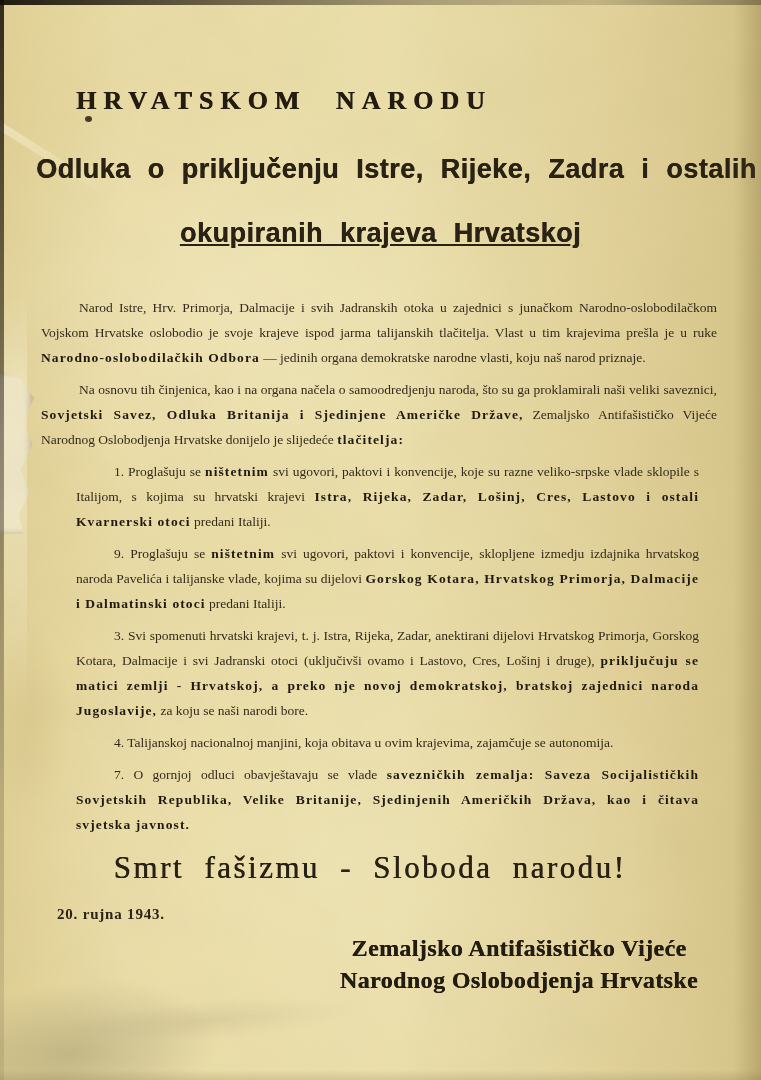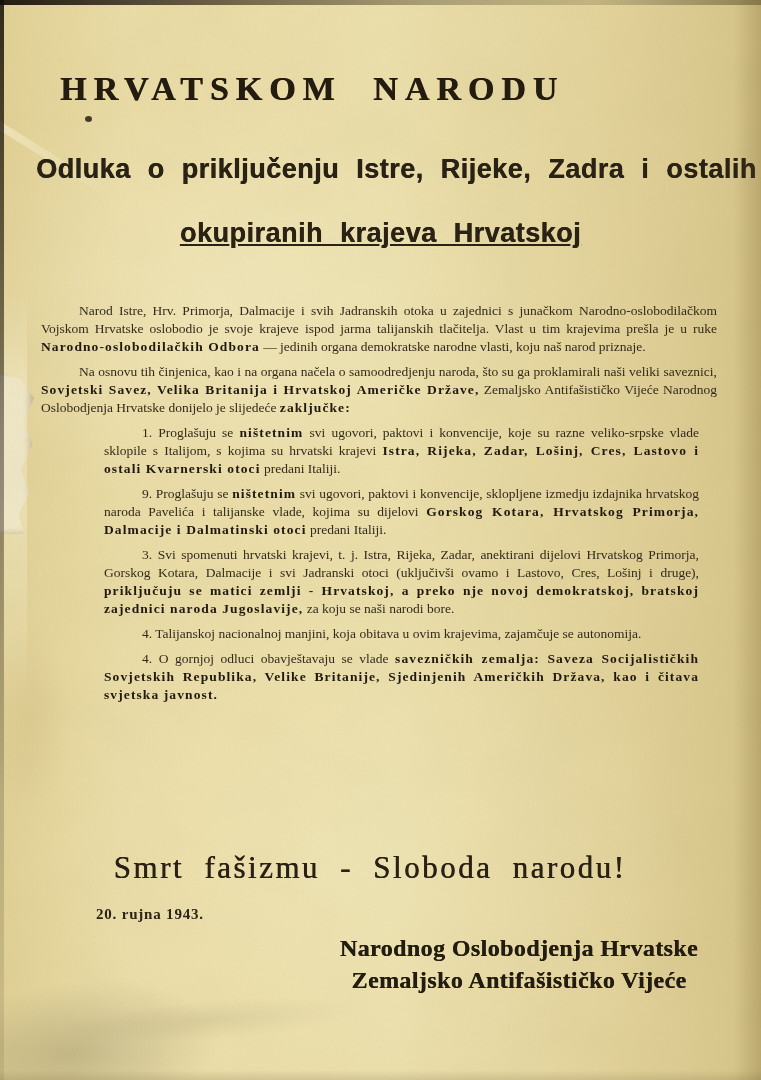--- a/index.html
+++ b/index.html
@@ -30,41 +30,41 @@
   .smudge-bl{position:absolute;left:-30px;bottom:-18px;width:250px;height:120px;transform:rotate(-7deg);
     background:radial-gradient(ellipse at 40% 60%,rgba(108,102,74,0.28),rgba(108,102,74,0) 70%);}
   .smudge-bl2{position:absolute;left:60px;bottom:40px;width:300px;height:40px;transform:rotate(-4deg);
     background:radial-gradient(ellipse,rgba(120,110,80,0.12),rgba(120,110,80,0) 70%);}
   .stain-l{position:absolute;left:-10px;top:620px;width:80px;height:200px;
     background:radial-gradient(ellipse,rgba(150,125,65,0.10),rgba(150,125,65,0) 70%);}
   .ink-dot{position:absolute;left:85px;top:116px;width:7px;height:6px;border-radius:50%;
     background:rgba(42,32,16,0.85);}
 
   
-  .doc-title{position:absolute;top:70px;left:60px;margin:0;font-size:34px;font-weight:bold;
+  .doc-title{position:absolute;top:70px;left:60px;margin:16px;font-size:26px;font-weight:bold;
     letter-spacing:7px;word-spacing:16px;color:#241c10;white-space:nowrap;
     text-shadow:0.6px 0 0 currentColor;}
   .subtitle{position:absolute;left:36px;right:36px;text-align:center;
     font-family:"Liberation Sans", sans-serif;font-weight:bold;font-size:27px;
     color:#2a2214;letter-spacing:0.5px;word-spacing:9px;white-space:nowrap;
     text-shadow:0.4px 0 0 currentColor;}
   .subtitle.line1{top:154px;}
   .subtitle.line2{top:218px;text-decoration:underline;}
 
-  .doc-body{position:absolute;top:302px;left:41px;width:676px;font-size:13.5px;
-    line-height:18px;text-align:justify;color:#332a1b;}
+  .doc-body{position:absolute;top:295px;left:41px;width:676px;font-size:13.5px;
+    line-height:25px;text-align:justify;color:#332a1b;}
   .doc-body p{margin:0 0 7px 0;text-indent:38px;}
-  .doc-body p.numbered{margin:5px 18px 7px 63px;}
+  .doc-body p.numbered{margin:5px 18px 7px 35px;}
   .doc-body .b{font-weight:bold;letter-spacing:1.1px;color:#201910;}
 
   .slogan{position:absolute;top:845px;left:0;width:730px;text-align:center;margin:5px;
     font-size:31px;font-weight:normal;letter-spacing:2.5px;word-spacing:10px;color:#2a2115;
     text-shadow:0.5px 0 0 currentColor;white-space:nowrap;}
   .date-line{position:absolute;left:57px;top:906px;font-size:15px;font-weight:bold;
-    letter-spacing:0.8px;color:#2b2316;margin-left:39px;}
+    letter-spacing:0.8px;color:#2b2316;}
   .signature{position:absolute;left:318px;top:932px;width:402px;text-align:center;
     font-size:24px;font-weight:bold;line-height:32px;letter-spacing:0.4px;color:#231c10;
     text-shadow:0.3px 0 0 currentColor;white-space:nowrap;}
 </style>
 </head>
 <body>
 
 <div class="stage">
 
   <div class="left-streak"></div>
@@ -75,35 +75,35 @@
   <div class="smudge-bl2"></div>
   <div class="ink-dot"></div>
 
   <h1 class="doc-title">HRVATSKOM NARODU</h1>
 
   <div class="subtitle line1">Odluka o priključenju Istre, Rijeke, Zadra i ostalih</div>
   <div class="subtitle line2">okupiranih krajeva Hrvatskoj</div>
 
   <div class="doc-body">
       <p><span>Narod Istre, Hrv. Primorja, Dalmacije i svih Jadranskih otoka u zajednici s junačkom Narodno-oslobodilačkom Vojskom Hrvatske oslobodio je svoje krajeve ispod jarma talijanskih tlačitelja. Vlast u tim krajevima prešla je u ruke </span><span class="b">Narodno-oslobodilačkih Odbora</span><span> — jedinih organa demokratske narodne vlasti, koju naš narod priznaje.</span></p>
-      <p><span>Na osnovu tih činjenica, kao i na organa načela o samoodredjenju naroda, što su ga proklamirali naši veliki saveznici, </span><span class="b">Sovjetski Savez, Velika Britanija i Hrvatskoj Američke Države,</span><span> Zemaljsko Antifašističko Vijeće Narodnog Oslobodjenja Hrvatske donijelo je slijedeće </span><span class="b">zaključke:</span></p>
+      <p><span>Na osnovu tih činjenica, kao i na organa načela o samoodredjenju naroda, što su ga proklamirali naši veliki saveznici, </span><span class="b">Sovjetski Savez, Odluka Britanija i Sjedinjene Američke Države,</span><span> Zemaljsko Antifašističko Vijeće Narodnog Oslobodjenja Hrvatske donijelo je slijedeće </span><span class="b">tlačitelja:</span></p>
       <p class="numbered"><span>1. Proglašuju se </span><span class="b">ništetnim</span><span> svi ugovori, paktovi i konvencije, koje su razne veliko-srpske vlade sklopile s Italijom, s kojima su hrvatski krajevi </span><span class="b">Istra, Rijeka, Zadar, Lošinj, Cres, Lastovo i ostali Kvarnerski otoci</span><span> predani Italiji.</span></p>
       <p class="numbered"><span>9. Proglašuju se </span><span class="b">ništetnim</span><span> svi ugovori, paktovi i konvencije, sklopljene izmedju izdajnika hrvatskog naroda Pavelića i talijanske vlade, kojima su dijelovi </span><span class="b">Gorskog Kotara, Hrvatskog Primorja, Dalmacije i Dalmatinski otoci</span><span> predani Italiji.</span></p>
       <p class="numbered"><span>3. Svi spomenuti hrvatski krajevi, t. j. Istra, Rijeka, Zadar, anektirani dijelovi Hrvatskog Primorja, Gorskog Kotara, Dalmacije i svi Jadranski otoci (uključivši ovamo i Lastovo, Cres, Lošinj i druge), </span><span class="b">priključuju se matici zemlji - Hrvatskoj, a preko nje novoj demokratskoj, bratskoj zajednici naroda Jugoslavije,</span><span> za koju se naši narodi bore.</span></p>
       <p class="numbered"><span>4. Talijanskoj nacionalnoj manjini, koja obitava u ovim krajevima, zajamčuje se autonomija.</span></p>
-      <p class="numbered"><span>4. O gornjoj odluci obavještavaju se vlade </span><span class="b">savezničkih zemalja: Saveza Socijalističkih Sovjetskih Republika, Velike Britanije, Sjedinjenih Američkih Država, kao i čitava svjetska javnost.</span></p>
+      <p class="numbered"><span>7. O gornjoj odluci obavještavaju se vlade </span><span class="b">savezničkih zemalja: Saveza Socijalističkih Sovjetskih Republika, Velike Britanije, Sjedinjenih Američkih Država, kao i čitava svjetska javnost.</span></p>
     </div>
 
   <div class="slogan">Smrt fašizmu - Sloboda narodu!</div>
 
   <div class="date-line">20. rujna 1943.</div>
 
   <div class="signature">
+    <div>Zemaljsko Antifašističko Vijeće</div>
     <div>Narodnog Oslobodjenja Hrvatske</div>
-    <div>Zemaljsko Antifašističko Vijeće</div>
   </div>
 
   <svg class="texture" width="761" height="1080" xmlns="http://www.w3.org/2000/svg">
     <filter id="grain">
       <feTurbulence type="fractalNoise" baseFrequency="0.7" numOctaves="2" seed="11" result="n"></feTurbulence>
       <feColorMatrix in="n" type="saturate" values="0"></feColorMatrix>
     </filter>
     <filter id="blotch">
       <feTurbulence type="fractalNoise" baseFrequency="0.012 0.016" numOctaves="3" seed="4" result="n2"></feTurbulence>
       <feColorMatrix in="n2" type="saturate" values="0"></feColorMatrix>

